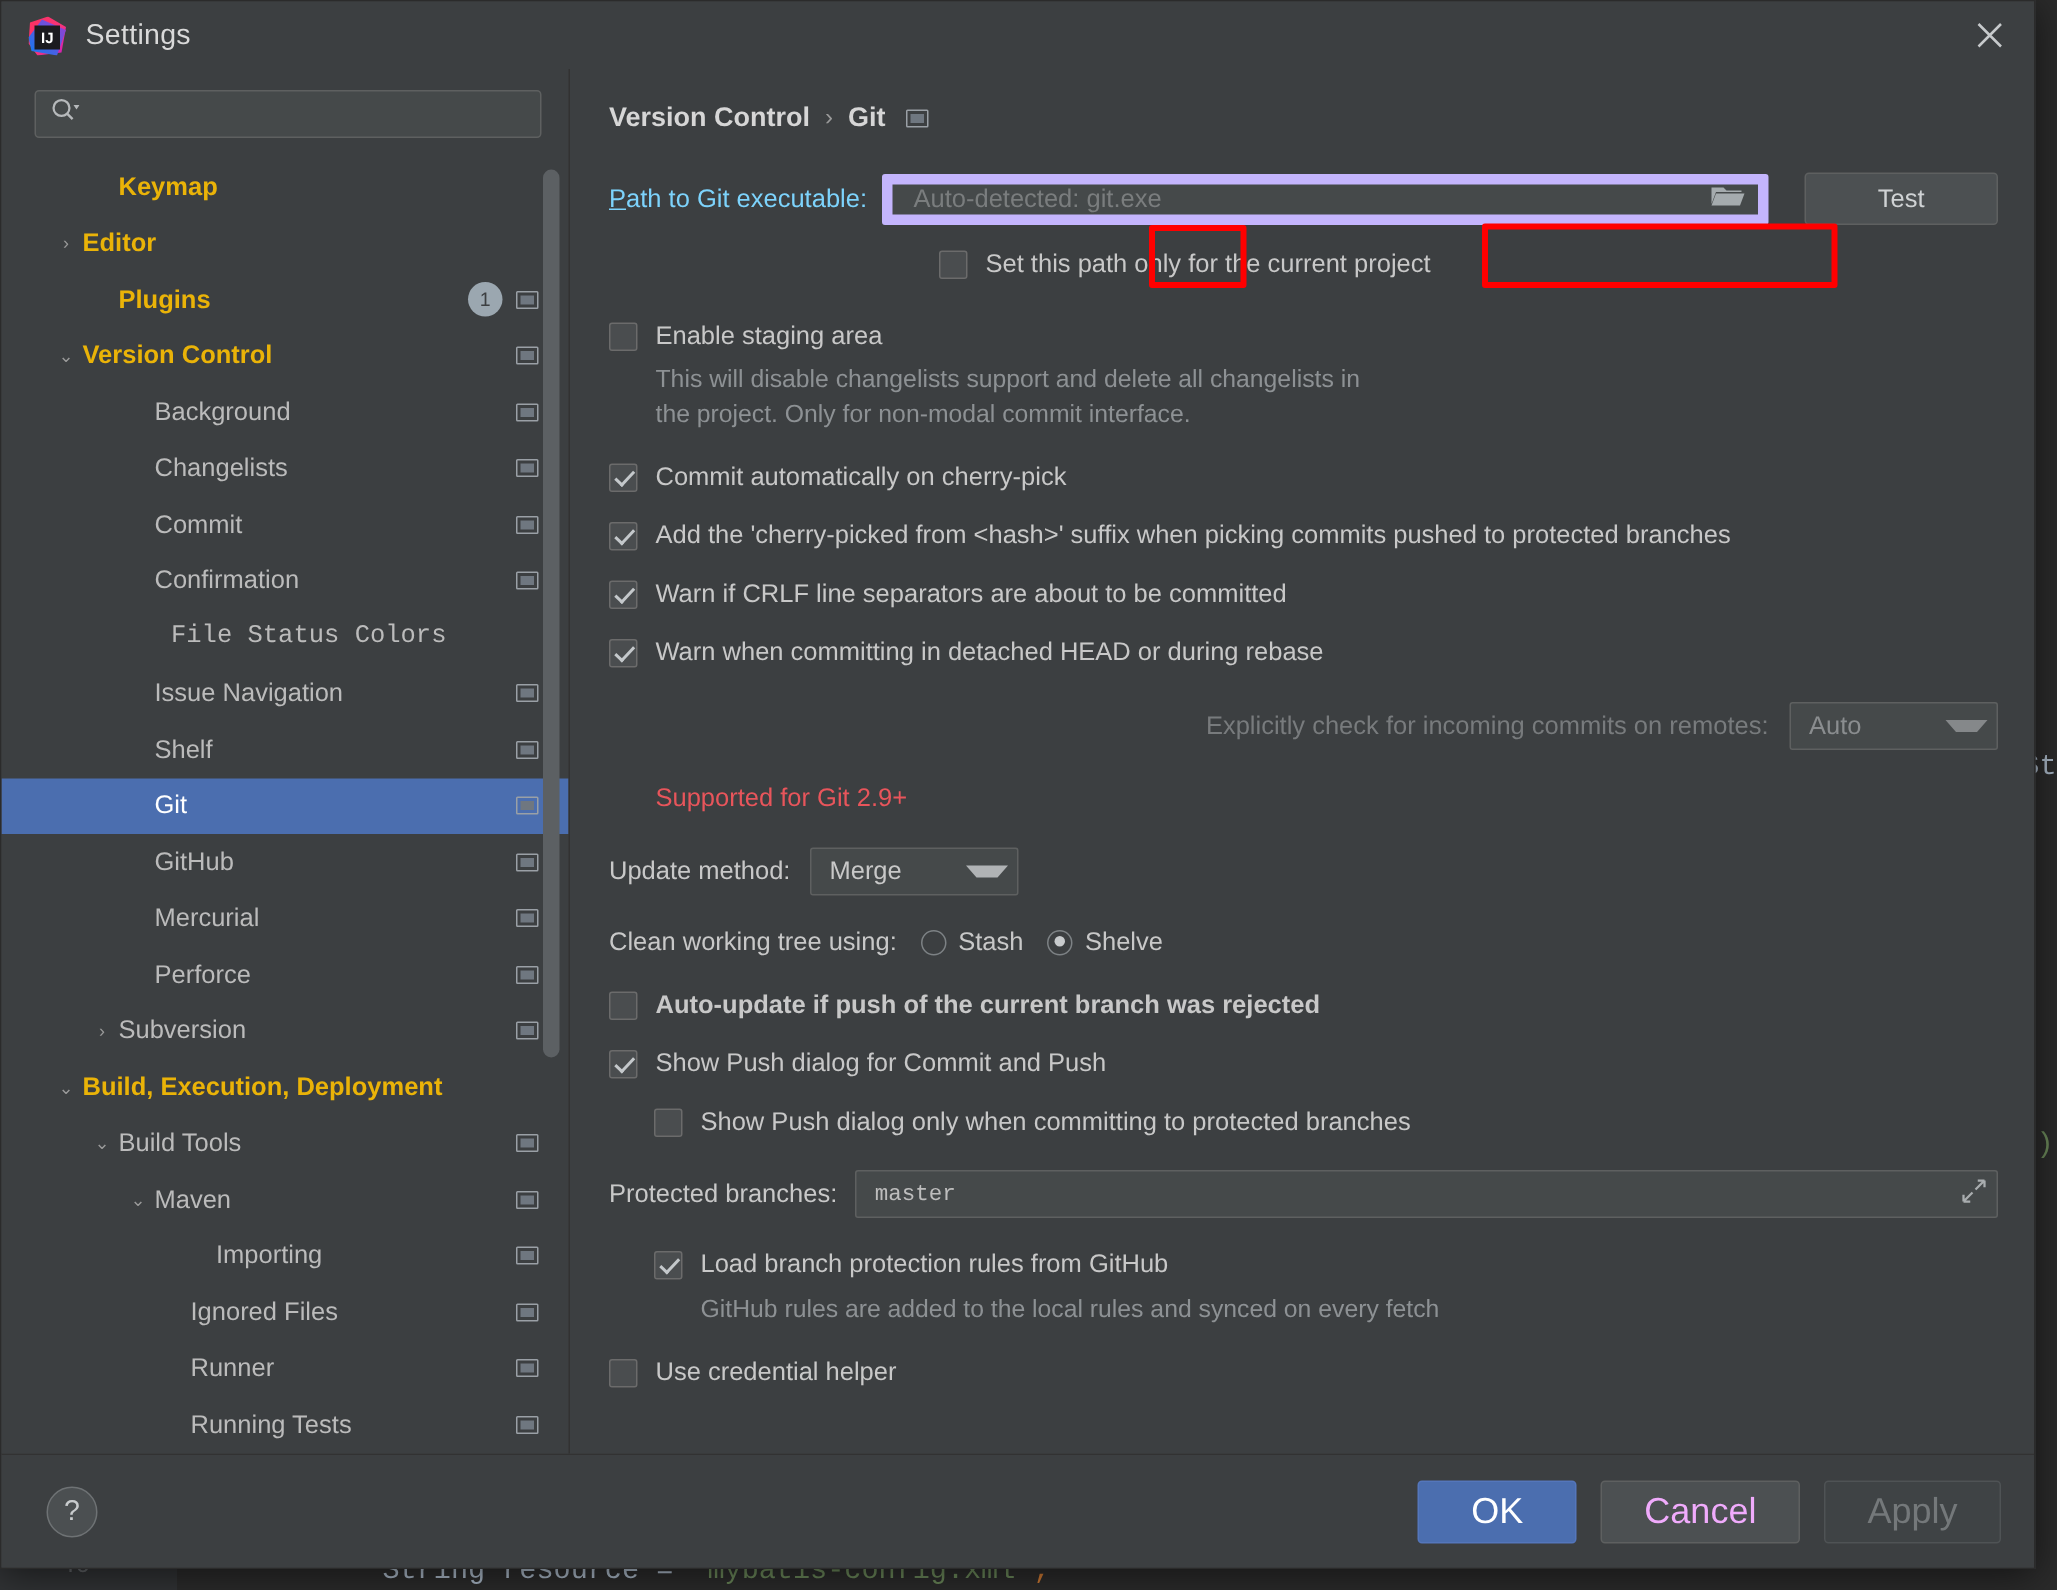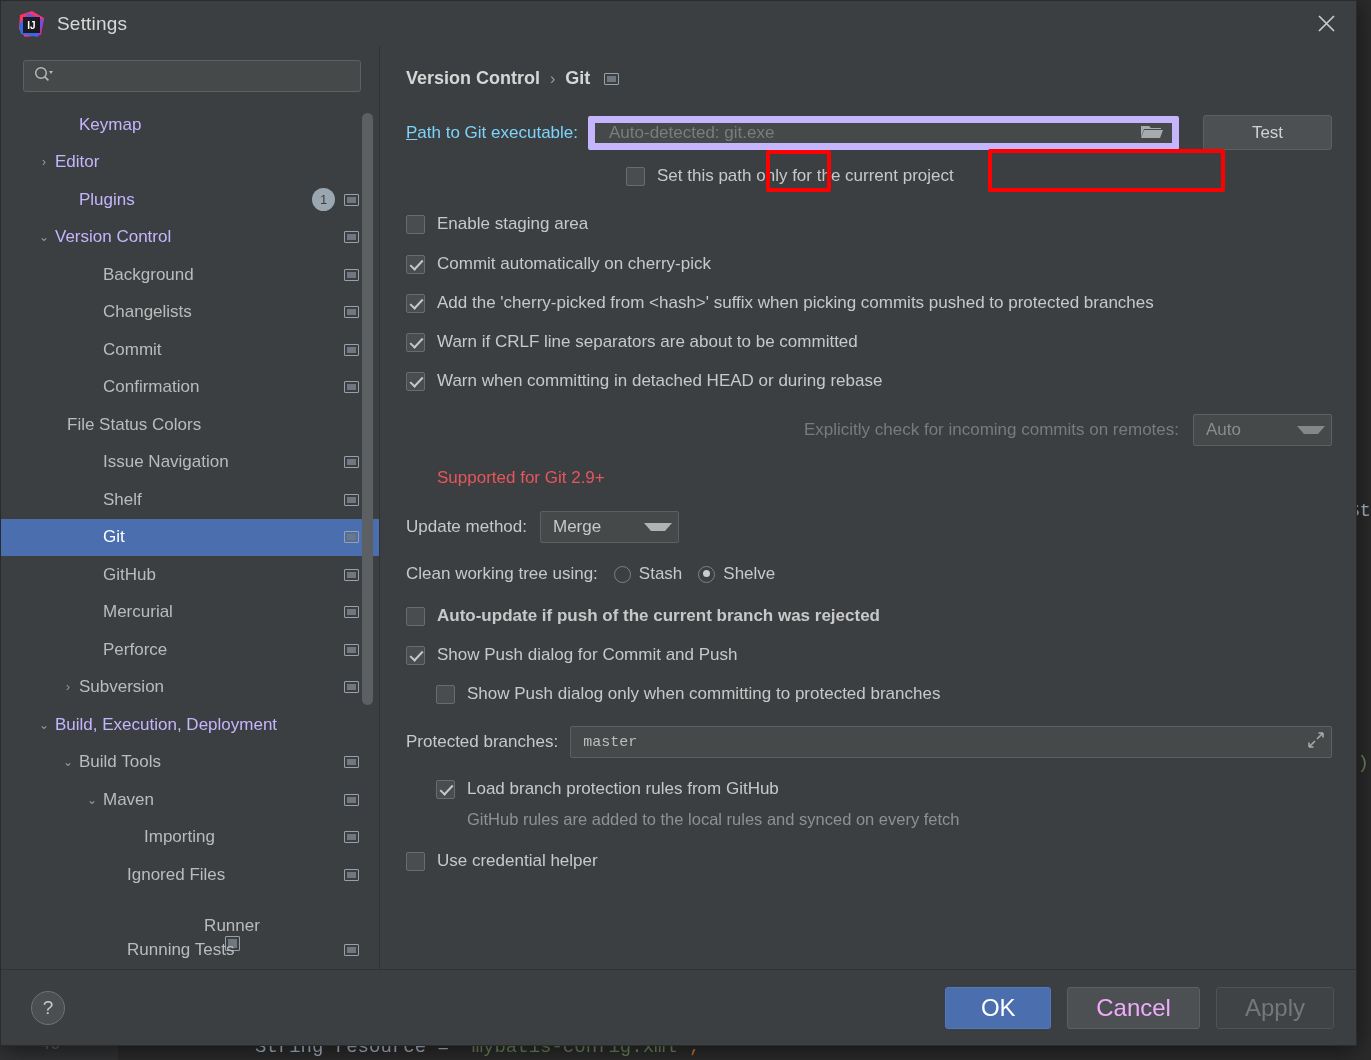--- a/index.html
+++ b/index.html
@@ -103,21 +103,21 @@
   .tree-item {
     height: 37.5px; display: flex; align-items: center;
     padding-right: 20px; cursor: default; position: relative;
     color: #bbbbbb; font-size: 17px; white-space: nowrap;
   }
   .tree-item.selected { background: #4b6eaf; color: #ffffff; }
   .tree-item .arrow {
     width: 22px; flex: 0 0 22px; text-align: center;
     font-size: 12px; color: #9a9a9a; line-height: 1;
   }
-  .tree-item.bold .label { font-weight: normal; color: #c4b5fd; }
+  .tree-item.bold .label { font-weight: bold; color: #eab308; }
   .tree-item.selected .label { font-weight: normal; color: #fff; }
   .tree-item .label { flex: 0 0 auto; }
   .tree-item .spacer { flex: 1 1 auto; }
   .badge {
     width: 23px; height: 23px; border-radius: 50%;
     background: #9ba7b0; color: #3c3f41;
     font-size: 13px; display: flex; align-items: center; justify-content: center;
     margin-right: 9px;
   }
   .proj-icon {
@@ -369,21 +369,21 @@
               <span class="label">Commit</span>
               <span class="spacer"></span>
               <span class="proj-icon"></span>
             </div>
             <div class="tree-item" style="padding-left: 80px;">
               <span class="arrow"></span>
               <span class="label">Confirmation</span>
               <span class="spacer"></span>
               <span class="proj-icon"></span>
             </div>
-            <div class="tree-item" style="padding-left: 44px;">
+            <div class="tree-item" style="padding-left: 91px; font-family: Liberation Mono, monospace;">
               <span class="arrow"></span>
               <span class="label">File Status Colors</span>
               <span class="spacer"></span>
             </div>
             <div class="tree-item" style="padding-left: 80px;">
               <span class="arrow"></span>
               <span class="label">Issue Navigation</span>
               <span class="spacer"></span>
               <span class="proj-icon"></span>
             </div>
@@ -445,21 +445,21 @@
               <span class="label">Importing</span>
               <span class="spacer"></span>
               <span class="proj-icon"></span>
             </div>
             <div class="tree-item" style="padding-left: 104px;">
               <span class="arrow"></span>
               <span class="label">Ignored Files</span>
               <span class="spacer"></span>
               <span class="proj-icon"></span>
             </div>
-            <div class="tree-item" style="padding-left: 104px; flex-direction: column;">
+            <div class="tree-item" style="padding-left: 104px;">
               <span class="arrow"></span>
               <span class="label">Runner</span>
               <span class="spacer"></span>
               <span class="proj-icon"></span>
             </div>
             <div class="tree-item" style="padding-left: 104px;">
               <span class="arrow"></span>
               <span class="label">Running Tests</span>
               <span class="spacer"></span>
               <span class="proj-icon"></span>
@@ -494,20 +494,24 @@
 
       <div class="row" style="margin-top:16px; padding-left:220px;">
         <div class="cb" id="cb-setpath"></div>
         <div class="cb-label">Set this path only for the current project</div>
       </div>
 
       <div class="row opt-row" style="margin-top:28px;">
         <div class="cb" id="cb-staging"></div>
         <div class="cb-label">Enable staging area</div>
       </div>
+      <div class="hint" style="margin-top:8px; padding-left:31px;">
+        <div>This will disable changelists support and delete all changelists in</div>
+        <div>the project. Only for non-modal commit interface.</div>
+      </div>
 
       <div class="row opt-row" style="margin-top:20px;">
         <div class="cb checked" id="cb-cherry"></div>
         <div class="cb-label">Commit automatically on cherry-pick</div>
       </div>
 
       <div class="row opt-row">
         <div class="cb checked" id="cb-suffix"></div>
         <div class="cb-label">Add the 'cherry-picked from &lt;hash&gt;' suffix when picking commits pushed to protected branches</div>
       </div>

